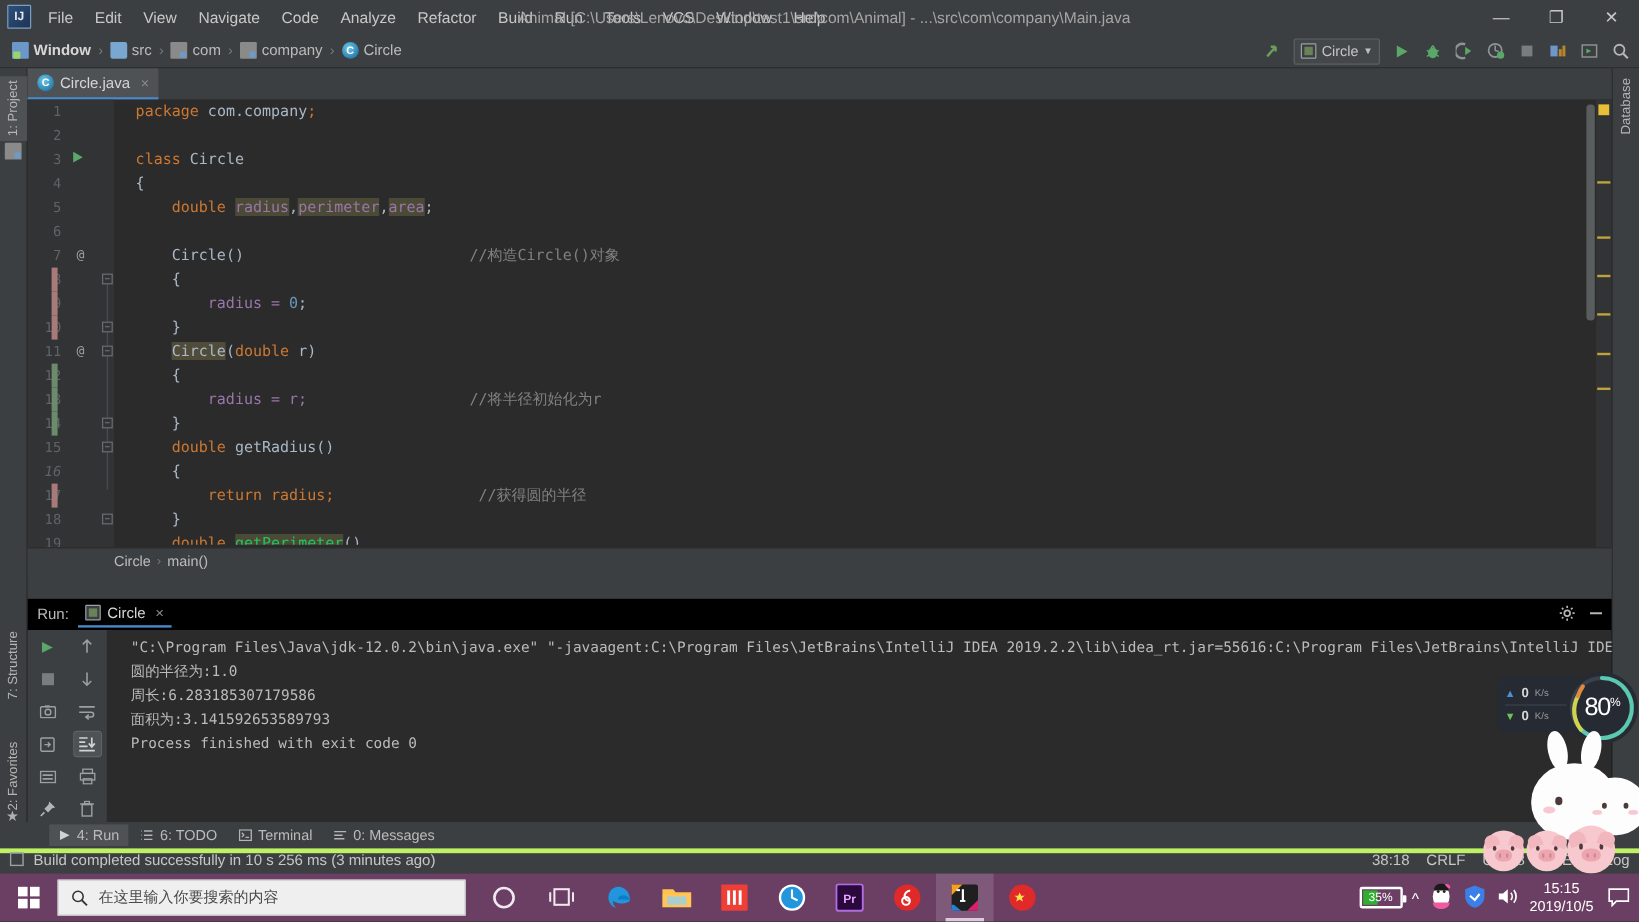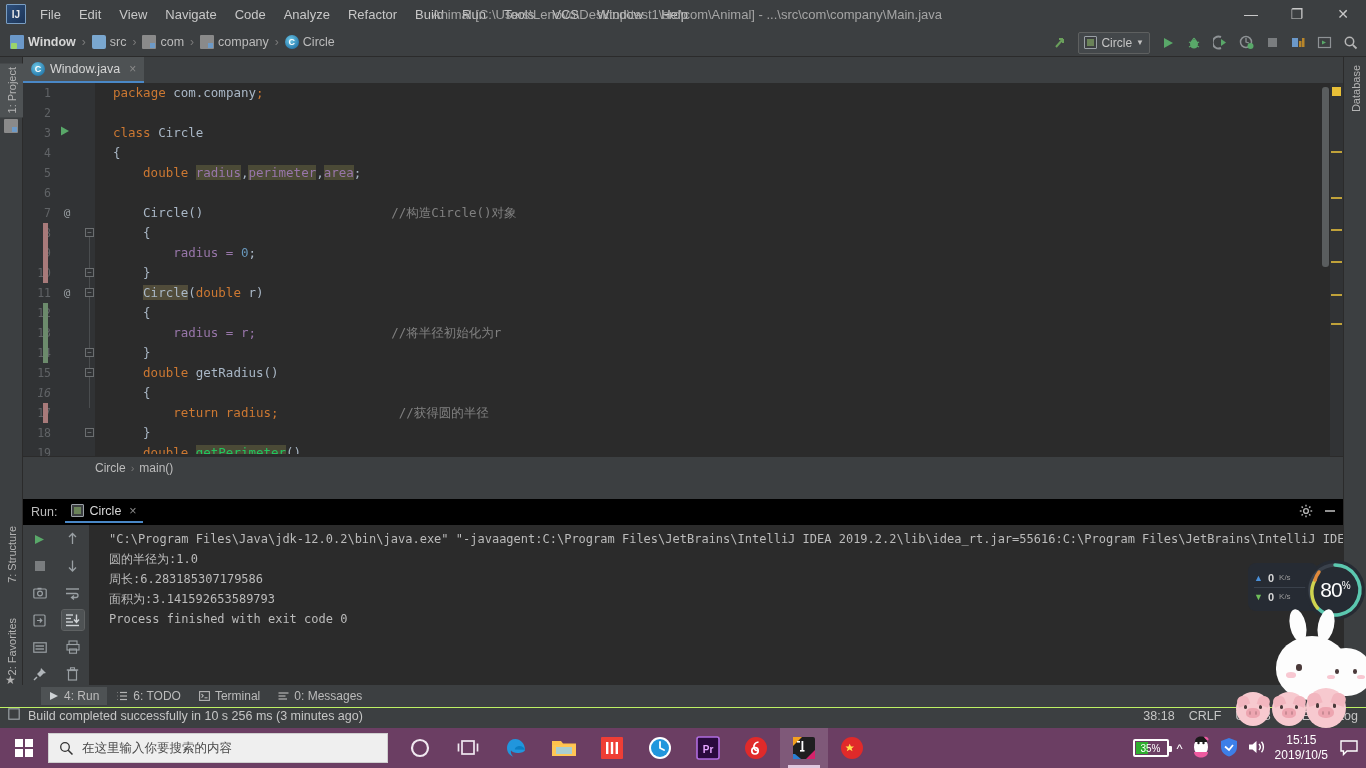--- a/index.html
+++ b/index.html
@@ -180,21 +180,21 @@
   
   .twbar {
     position: absolute; left: 0; top: 685px; width: 1366px; height: 22px;
     background: #3c3f41; display: flex; align-items: center; gap: 2px; padding-left: 41px;
   }
   .twitem { display: flex; align-items: center; gap: 5px; padding: 2px 8px; font-size: 12px; color: #bbbbbb; }
   .twitem.sel { background: #4e5254; }
   .statusbar {
     position: absolute; left: 0; top: 707px; width: 1366px; height: 16px;
     background: #3c3f41; display: flex; align-items: center; padding-left: 8px;
-    border-top: 1px solid #bef264;
+    border-top: 4px solid #bef264;
   }
   .status-msg { font-size: 12.5px; color: #c6c6c6; margin-left: 8px; }
   .status-right { position: absolute; right: 8px; display: flex; align-items: center; gap: 14px; font-size: 12.5px; color: #c6c6c6; }
   .evt-badge {
     width: 13px; height: 13px; border-radius: 50%; background: #4a9b4a;
     color: #fff; font-size: 9px; display: flex; align-items: center; justify-content: center;
   }
 
   
   .taskbar {
@@ -410,21 +410,21 @@
   <div class="rail-right">
     <div class="vtab" style="top:4px;">
       <span>Database</span>
     </div>
   </div>
 
   <div class="editor-wrap">
     <div class="tabrow">
       <div class="ftab">
         <span class="ic ic-class">C</span>
-        <span>Window.java</span>
+        <span>Circle.java</span>
         <span class="x">×</span>
       </div>
     </div>
 
     <div class="code-area">
       <div class="gutter" id="gutter">
           <div class="gutter-line" style="top: 0px;">
             <span class="ln">1</span>
           </div>
           <div class="gutter-line" style="top: 20px;">

